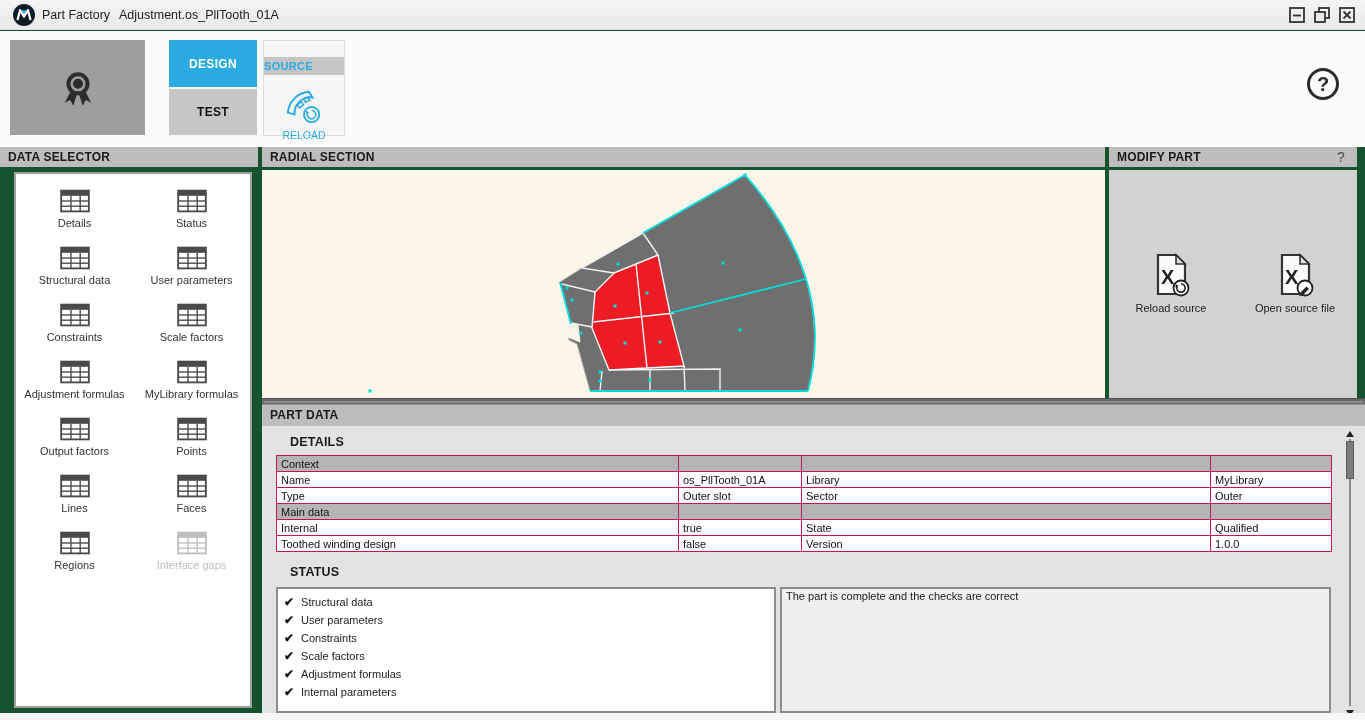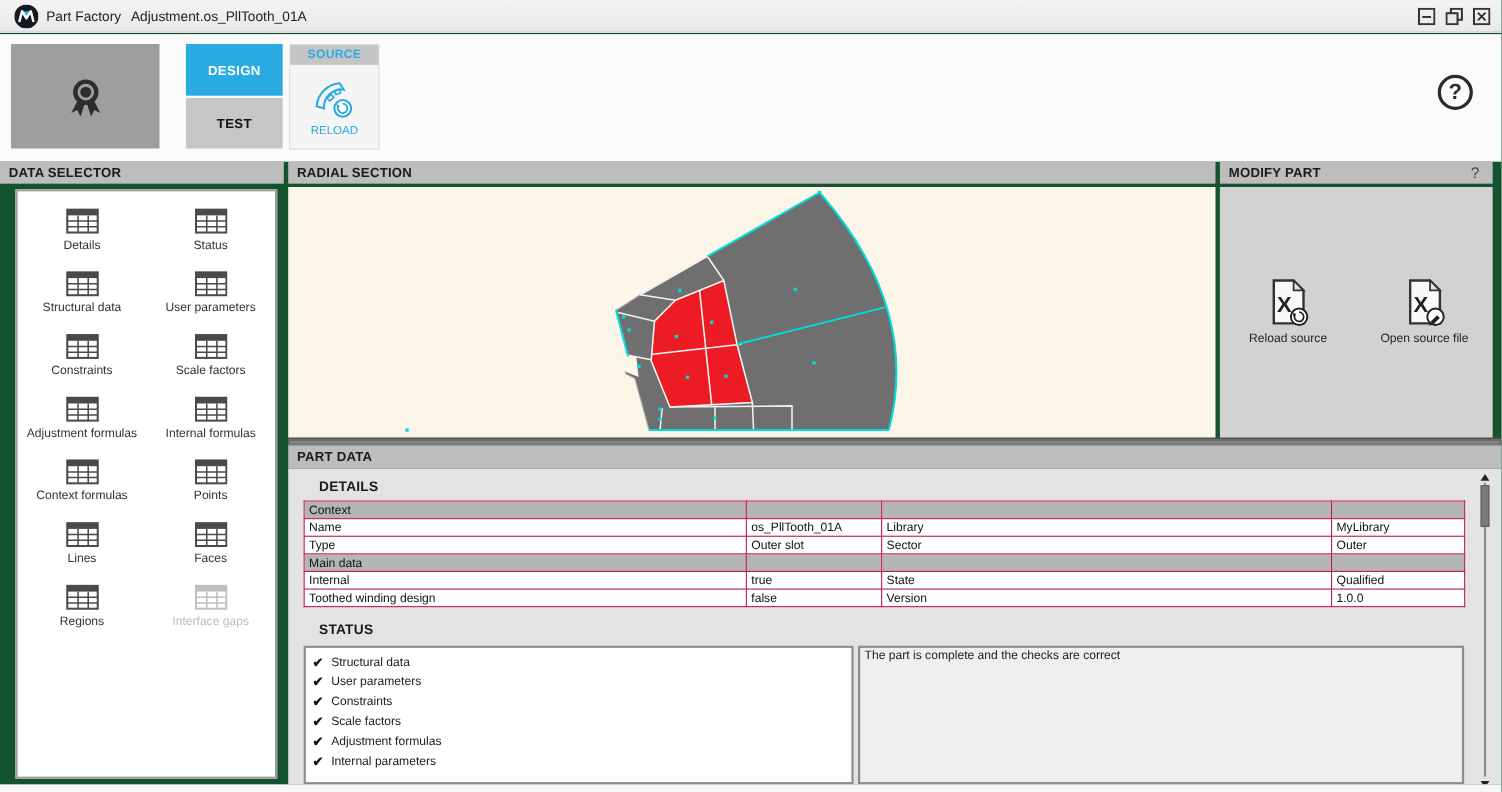--- a/index.html
+++ b/index.html
@@ -20,21 +20,21 @@
   .toolbar { position:absolute; left:0; top:31px; width:1365px; height:116px; background:#FBFBFB; }
   .award-box { position:absolute; left:10px; top:9px; width:135px; height:95px; background:#9E9E9E;
                display:flex; align-items:center; justify-content:center; }
   .tab { position:absolute; left:147px; width:88px; display:flex; align-items:center; justify-content:center;
          font-size:12px; font-weight:bold; letter-spacing:.3px; cursor:pointer;margin-left:22px; }
   .tab-design { top:9px; height:47px; background:#29ABE2; color:#FFFFFF; }
   .tab-test   { top:58px; height:46px; background:#C6C6C6; color:#111; }
   .source-group { position:absolute; left:263px; top:9px; width:82px; height:96px; background:#F5F5F5;
                   border:1px solid #DCDCDC; }
   .source-hdr { height:18px; background:#C5C5C5; color:#29ABE2; font-weight:bold; font-size:11px;
-                text-align:center; line-height:18px; letter-spacing:.3px; }
+                line-height:18px; letter-spacing:.3px;margin-top:16px; }
   .reload-btn { height:77px; display:flex; flex-direction:column; align-items:center; justify-content:center;
                 gap:4px; cursor:pointer; }
   .reload-btn .lbl { color:#29ABE2; font-size:10.5px; }
   .help-btn { position:absolute; left:1307px; top:37px; width:32px; height:32px; border:3px solid #2B2B2B;
               border-radius:50%; display:flex; align-items:center; justify-content:center;
               font-size:20px; font-weight:bold; color:#2B2B2B; cursor:pointer; background:transparent; }
 
   
   .hdr { position:absolute; height:20px; background:#BDBDBD; color:#1A1A1A; font-weight:bold;
          font-size:12px; line-height:20px; padding-left:8px; letter-spacing:.2px; }
@@ -224,27 +224,27 @@
     <div class="ds-item">
         <svg width="30" height="24">
           <use href="#i-table"></use>
         </svg>
         <span class="lbl">Adjustment formulas</span>
       </div>
     <div class="ds-item">
         <svg width="30" height="24">
           <use href="#i-table"></use>
         </svg>
-        <span class="lbl">Internal formulas</span>
-      </div>
-    <div class="ds-item">
-        <svg width="30" height="24">
-          <use href="#i-table"></use>
-        </svg>
-        <span class="lbl">Context formulas</span>
+        <span class="lbl">MyLibrary formulas</span>
+      </div>
+    <div class="ds-item">
+        <svg width="30" height="24">
+          <use href="#i-table"></use>
+        </svg>
+        <span class="lbl">Output factors</span>
       </div>
     <div class="ds-item">
         <svg width="30" height="24">
           <use href="#i-table"></use>
         </svg>
         <span class="lbl">Points</span>
       </div>
     <div class="ds-item">
         <svg width="30" height="24">
           <use href="#i-table"></use>

